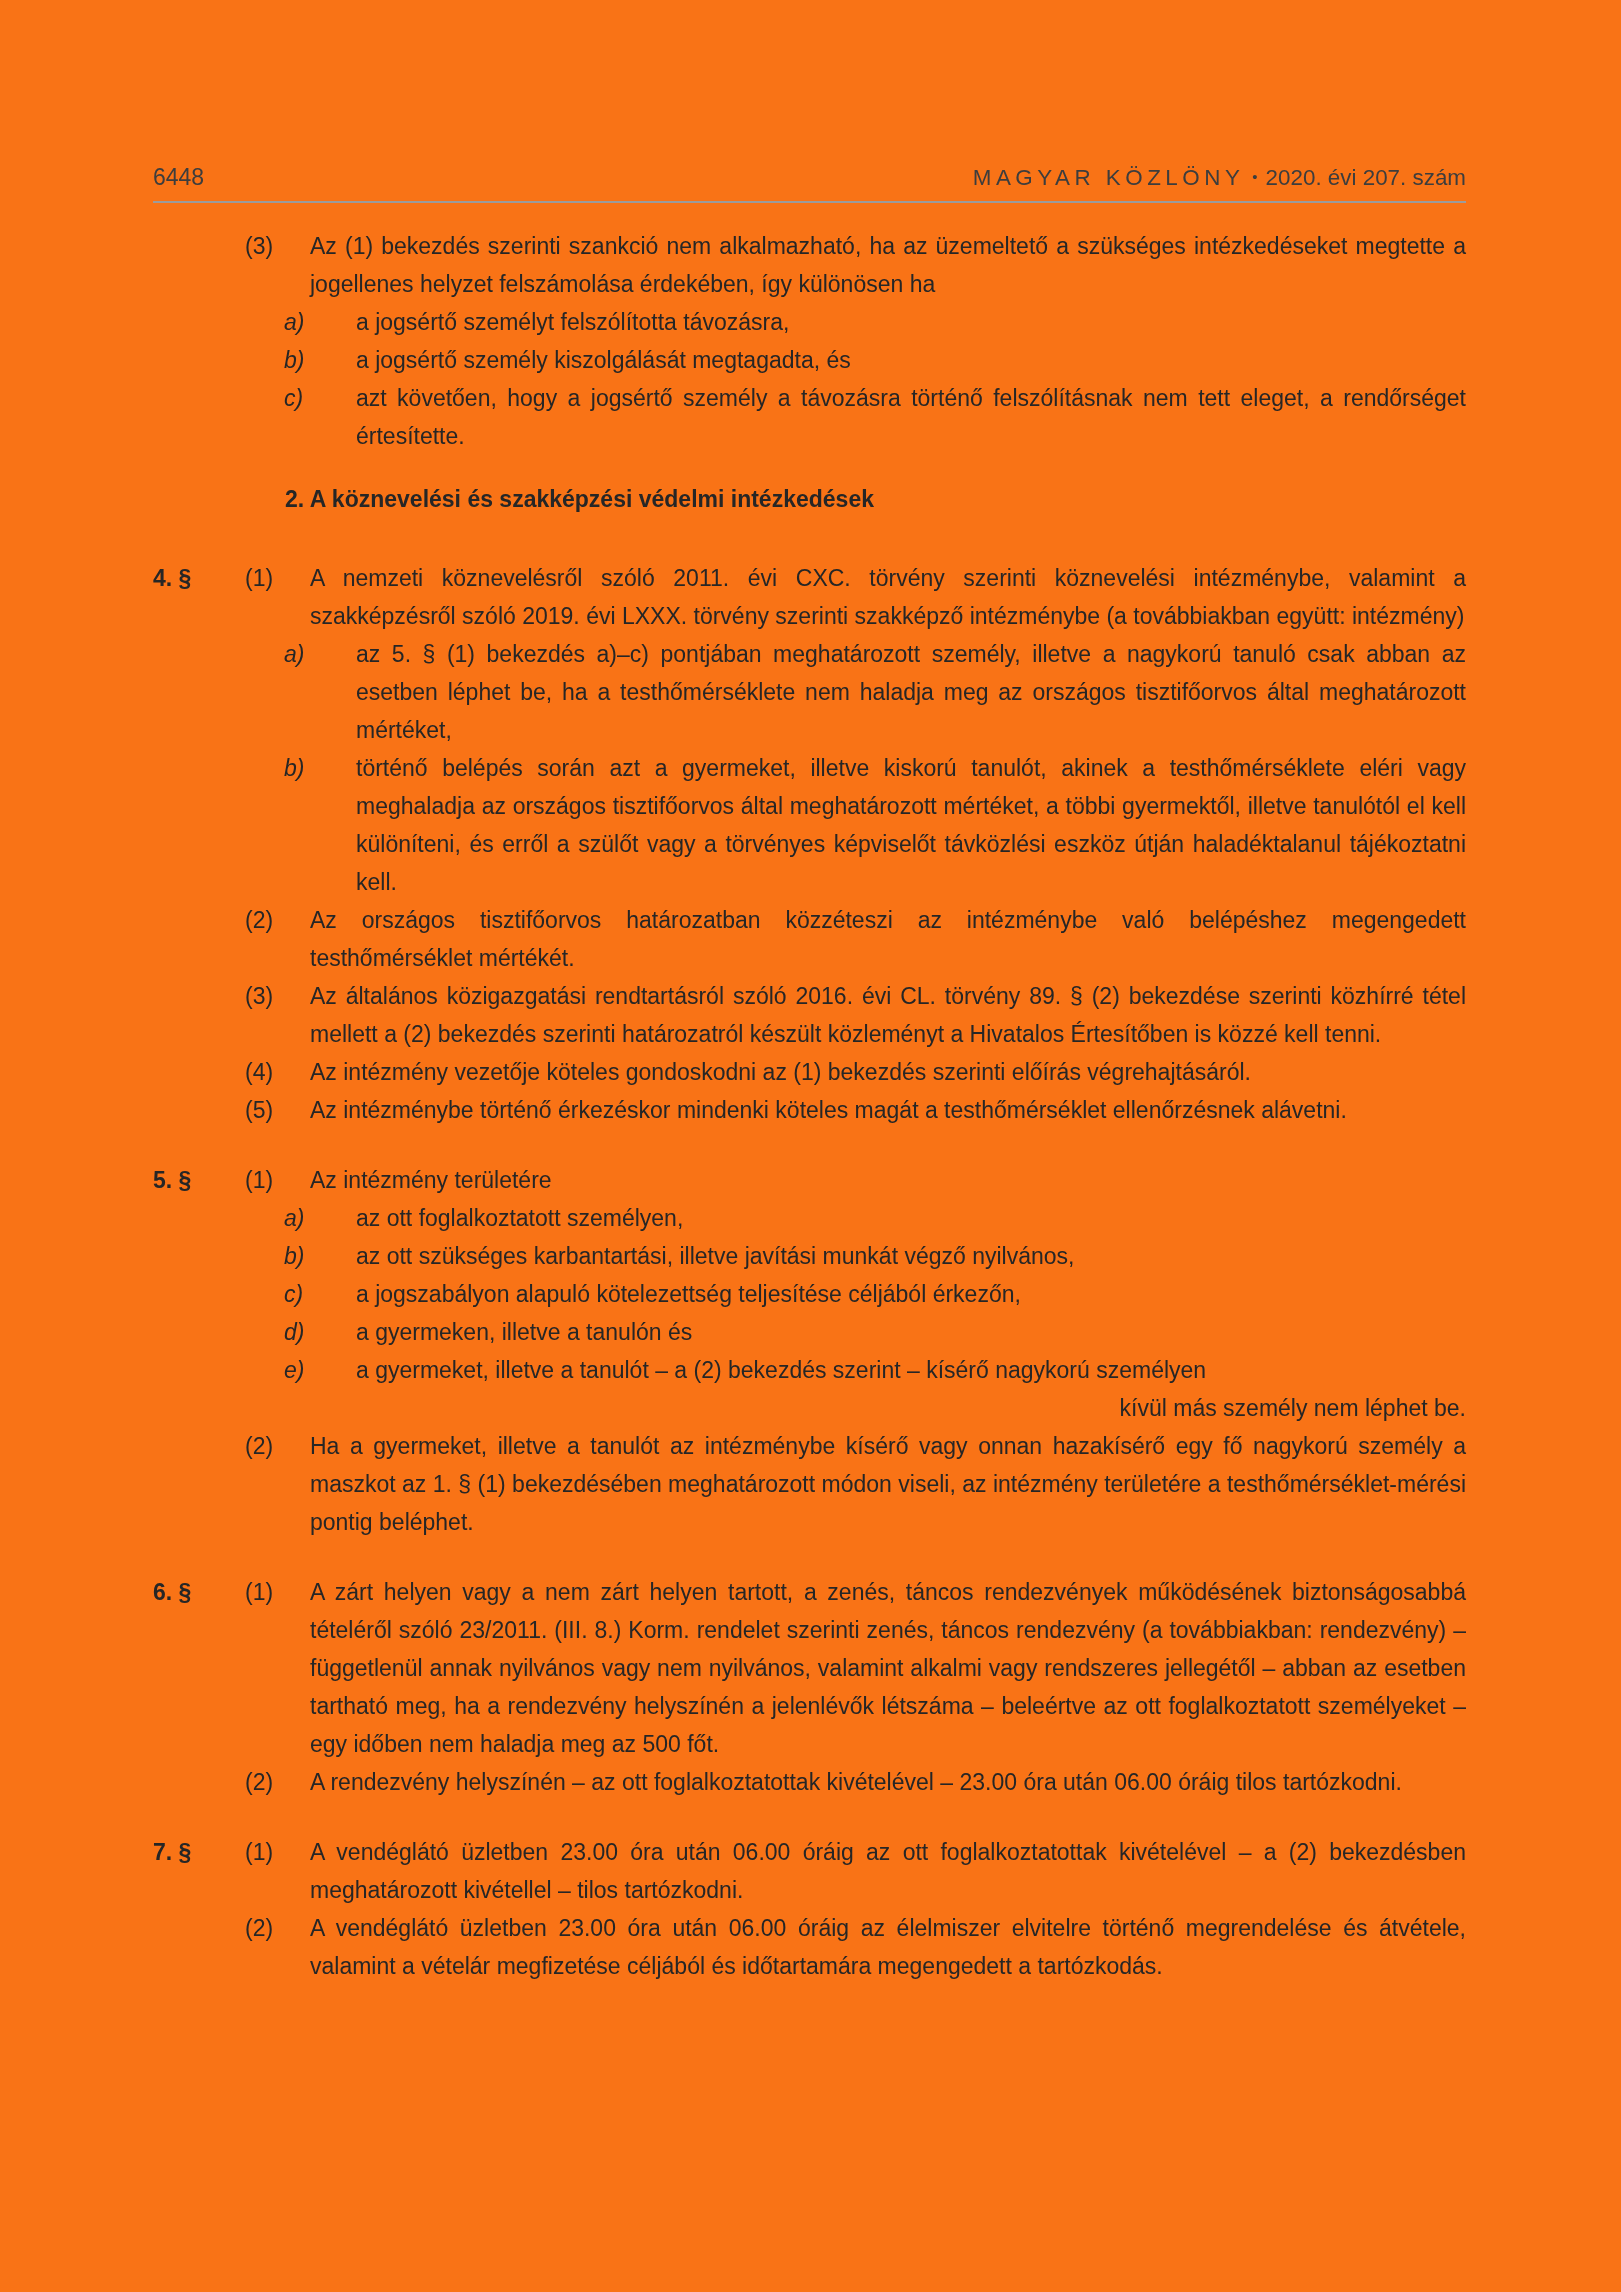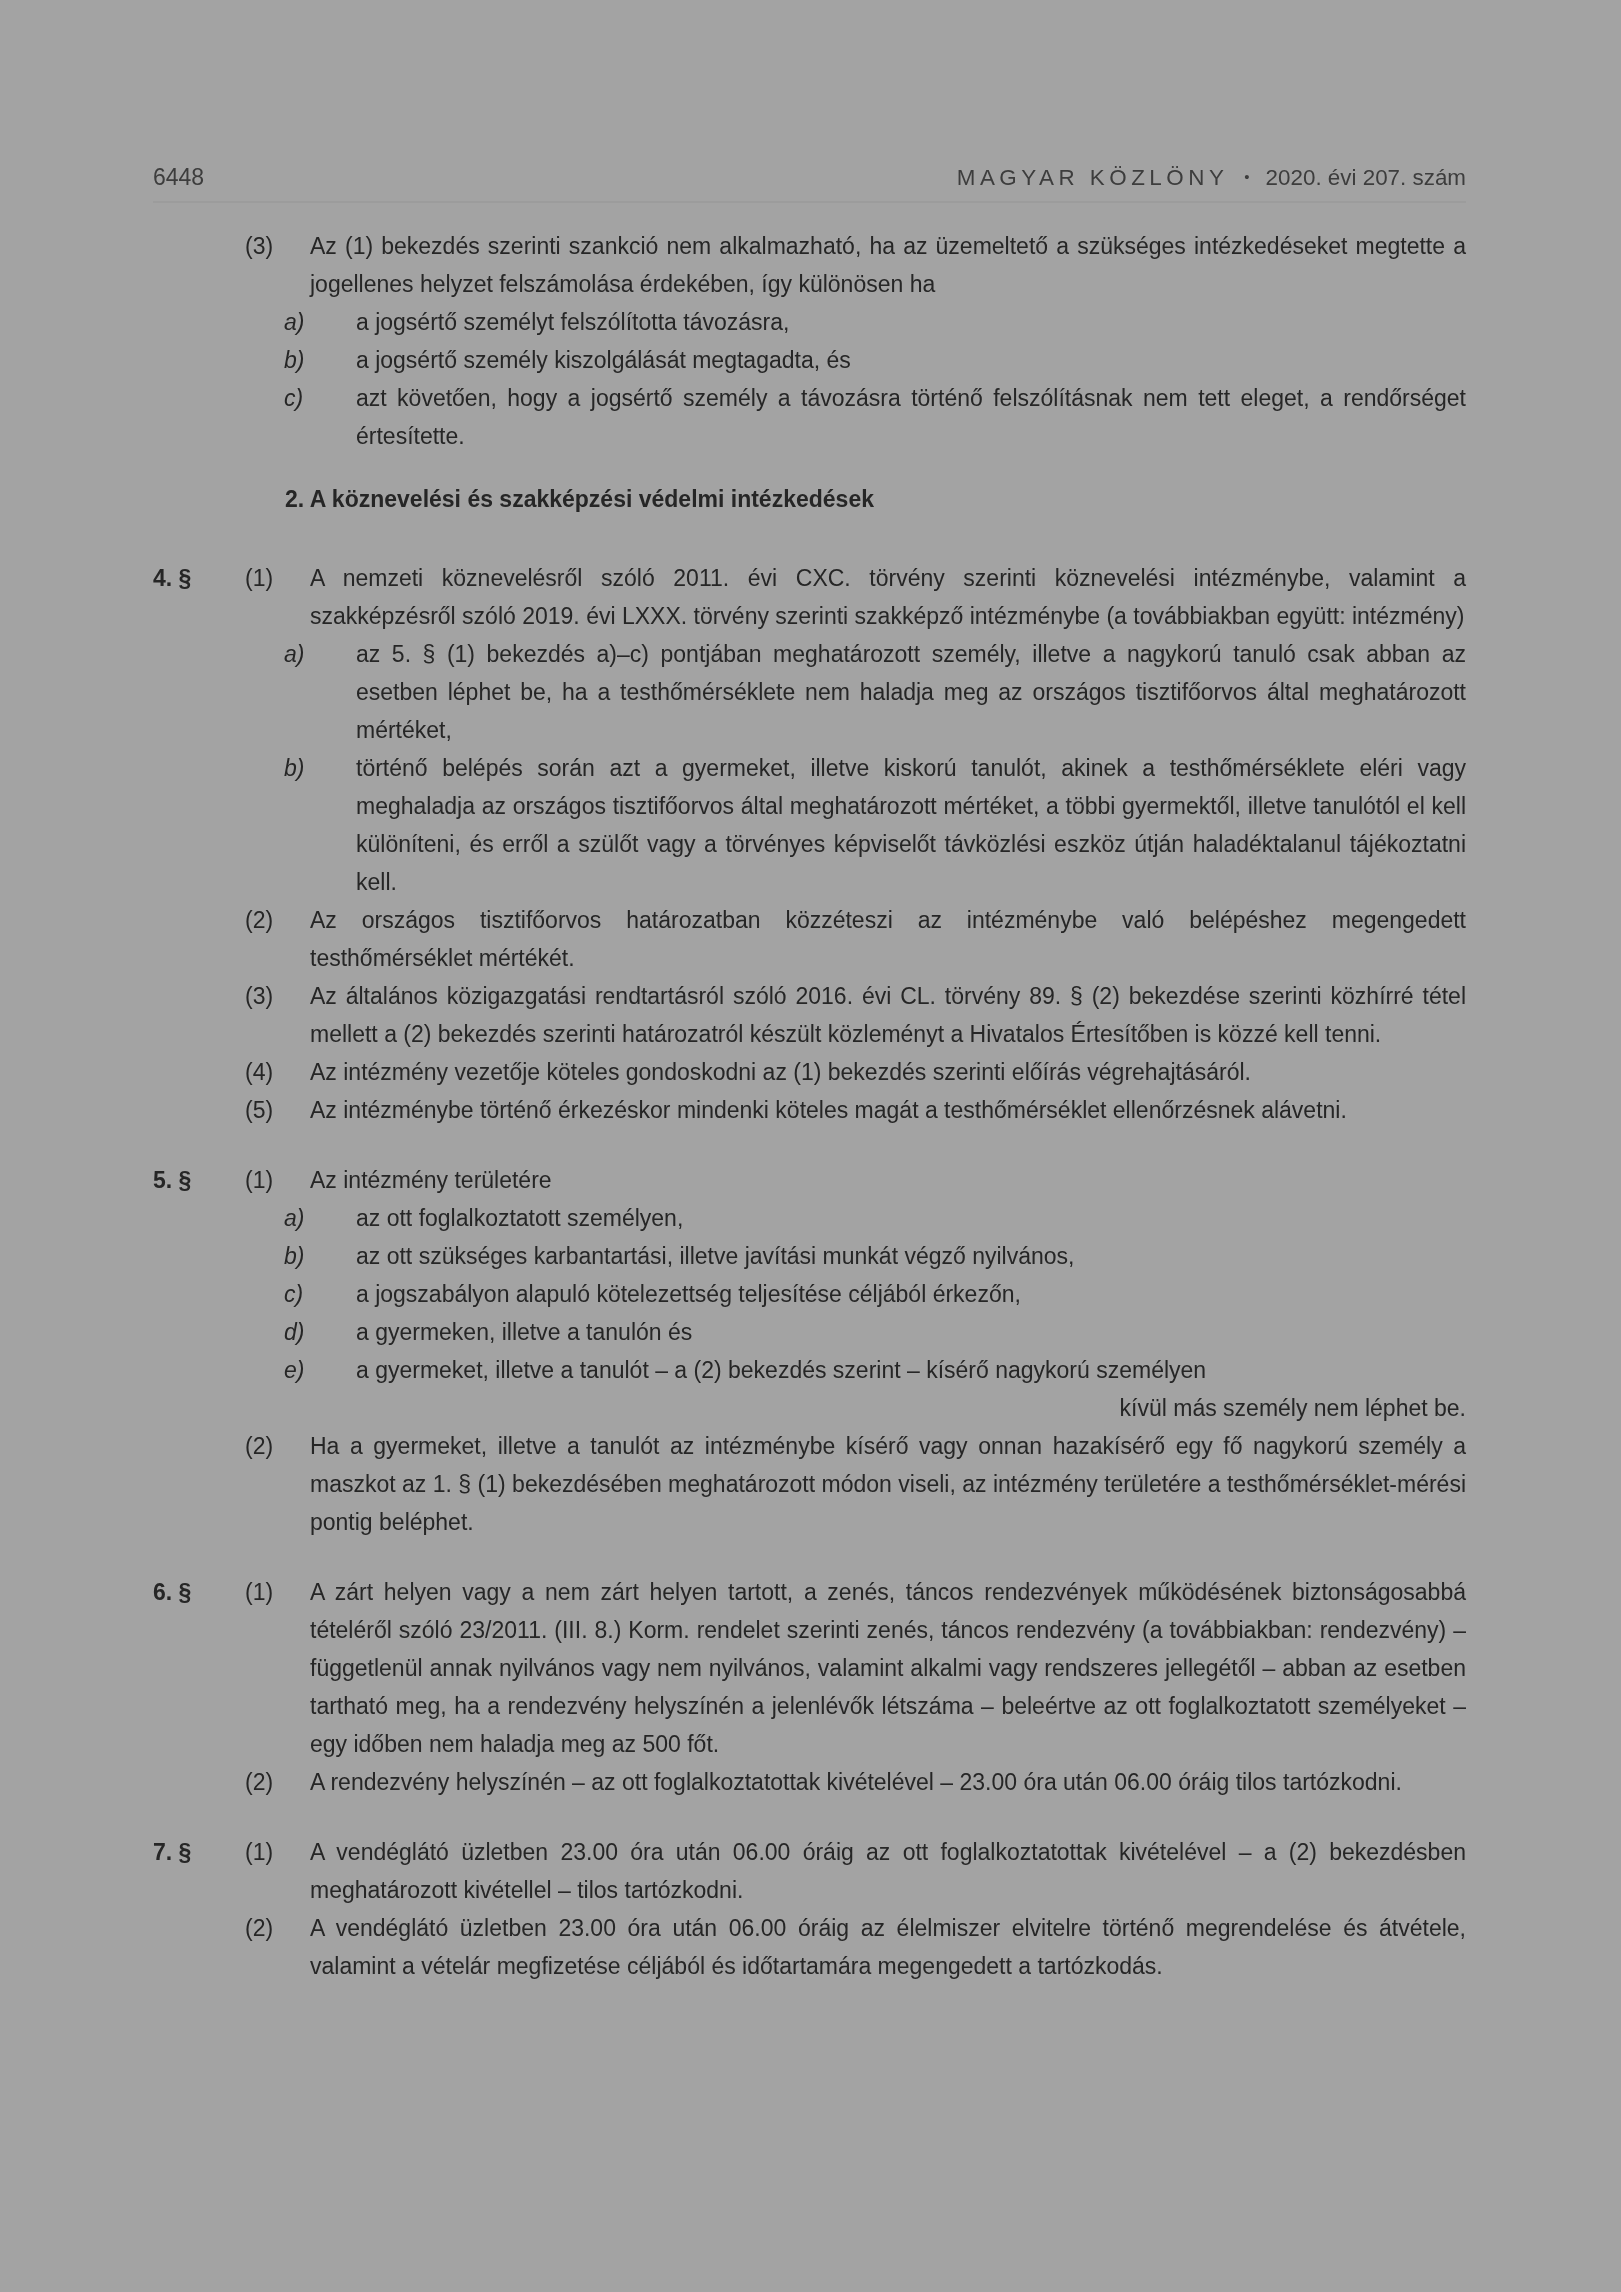--- a/index.html
+++ b/index.html
@@ -2,38 +2,38 @@
 <html lang="hu" style="font-size:14.3px"><head>
 <meta charset="utf-8">
 <style>
   html, body { margin: 0; padding: 0; background: #ffffff; }
   body { font-family: "Liberation Sans", sans-serif; }
 
   .page {
     position: relative;
     width: 1621px;
     height: 2293px;
-    background: #a3a3a3;
+    background: #f97316;
     color: #262626;
     overflow: hidden;
   }
 
   
   .page-header {
     position: absolute;
     top: 164px; left: 153px; right: 155px;
     display: flex;
     justify-content: space-between;
     align-items: baseline;
     font-size: 22.4px;
     color: #3d3d3d;
     white-space: nowrap;
   }
   .page-number { font-size: 23px; color: #3d3d3d; }
-  .journal-ref { display: flex; align-items: baseline; gap: 16px; }
+  .journal-ref { display: flex; align-items: baseline; gap: 8px; }
   .journal-title { letter-spacing: 4.5px; }
   .separator-dot { font-size: 15px; transform: translateY(-2.7px); }
   .header-rule {
     position: absolute;
     top: 201px; left: 153px; right: 155px;
     height: 1.8px;
     background: #9c9c9c;
   }
 
   

